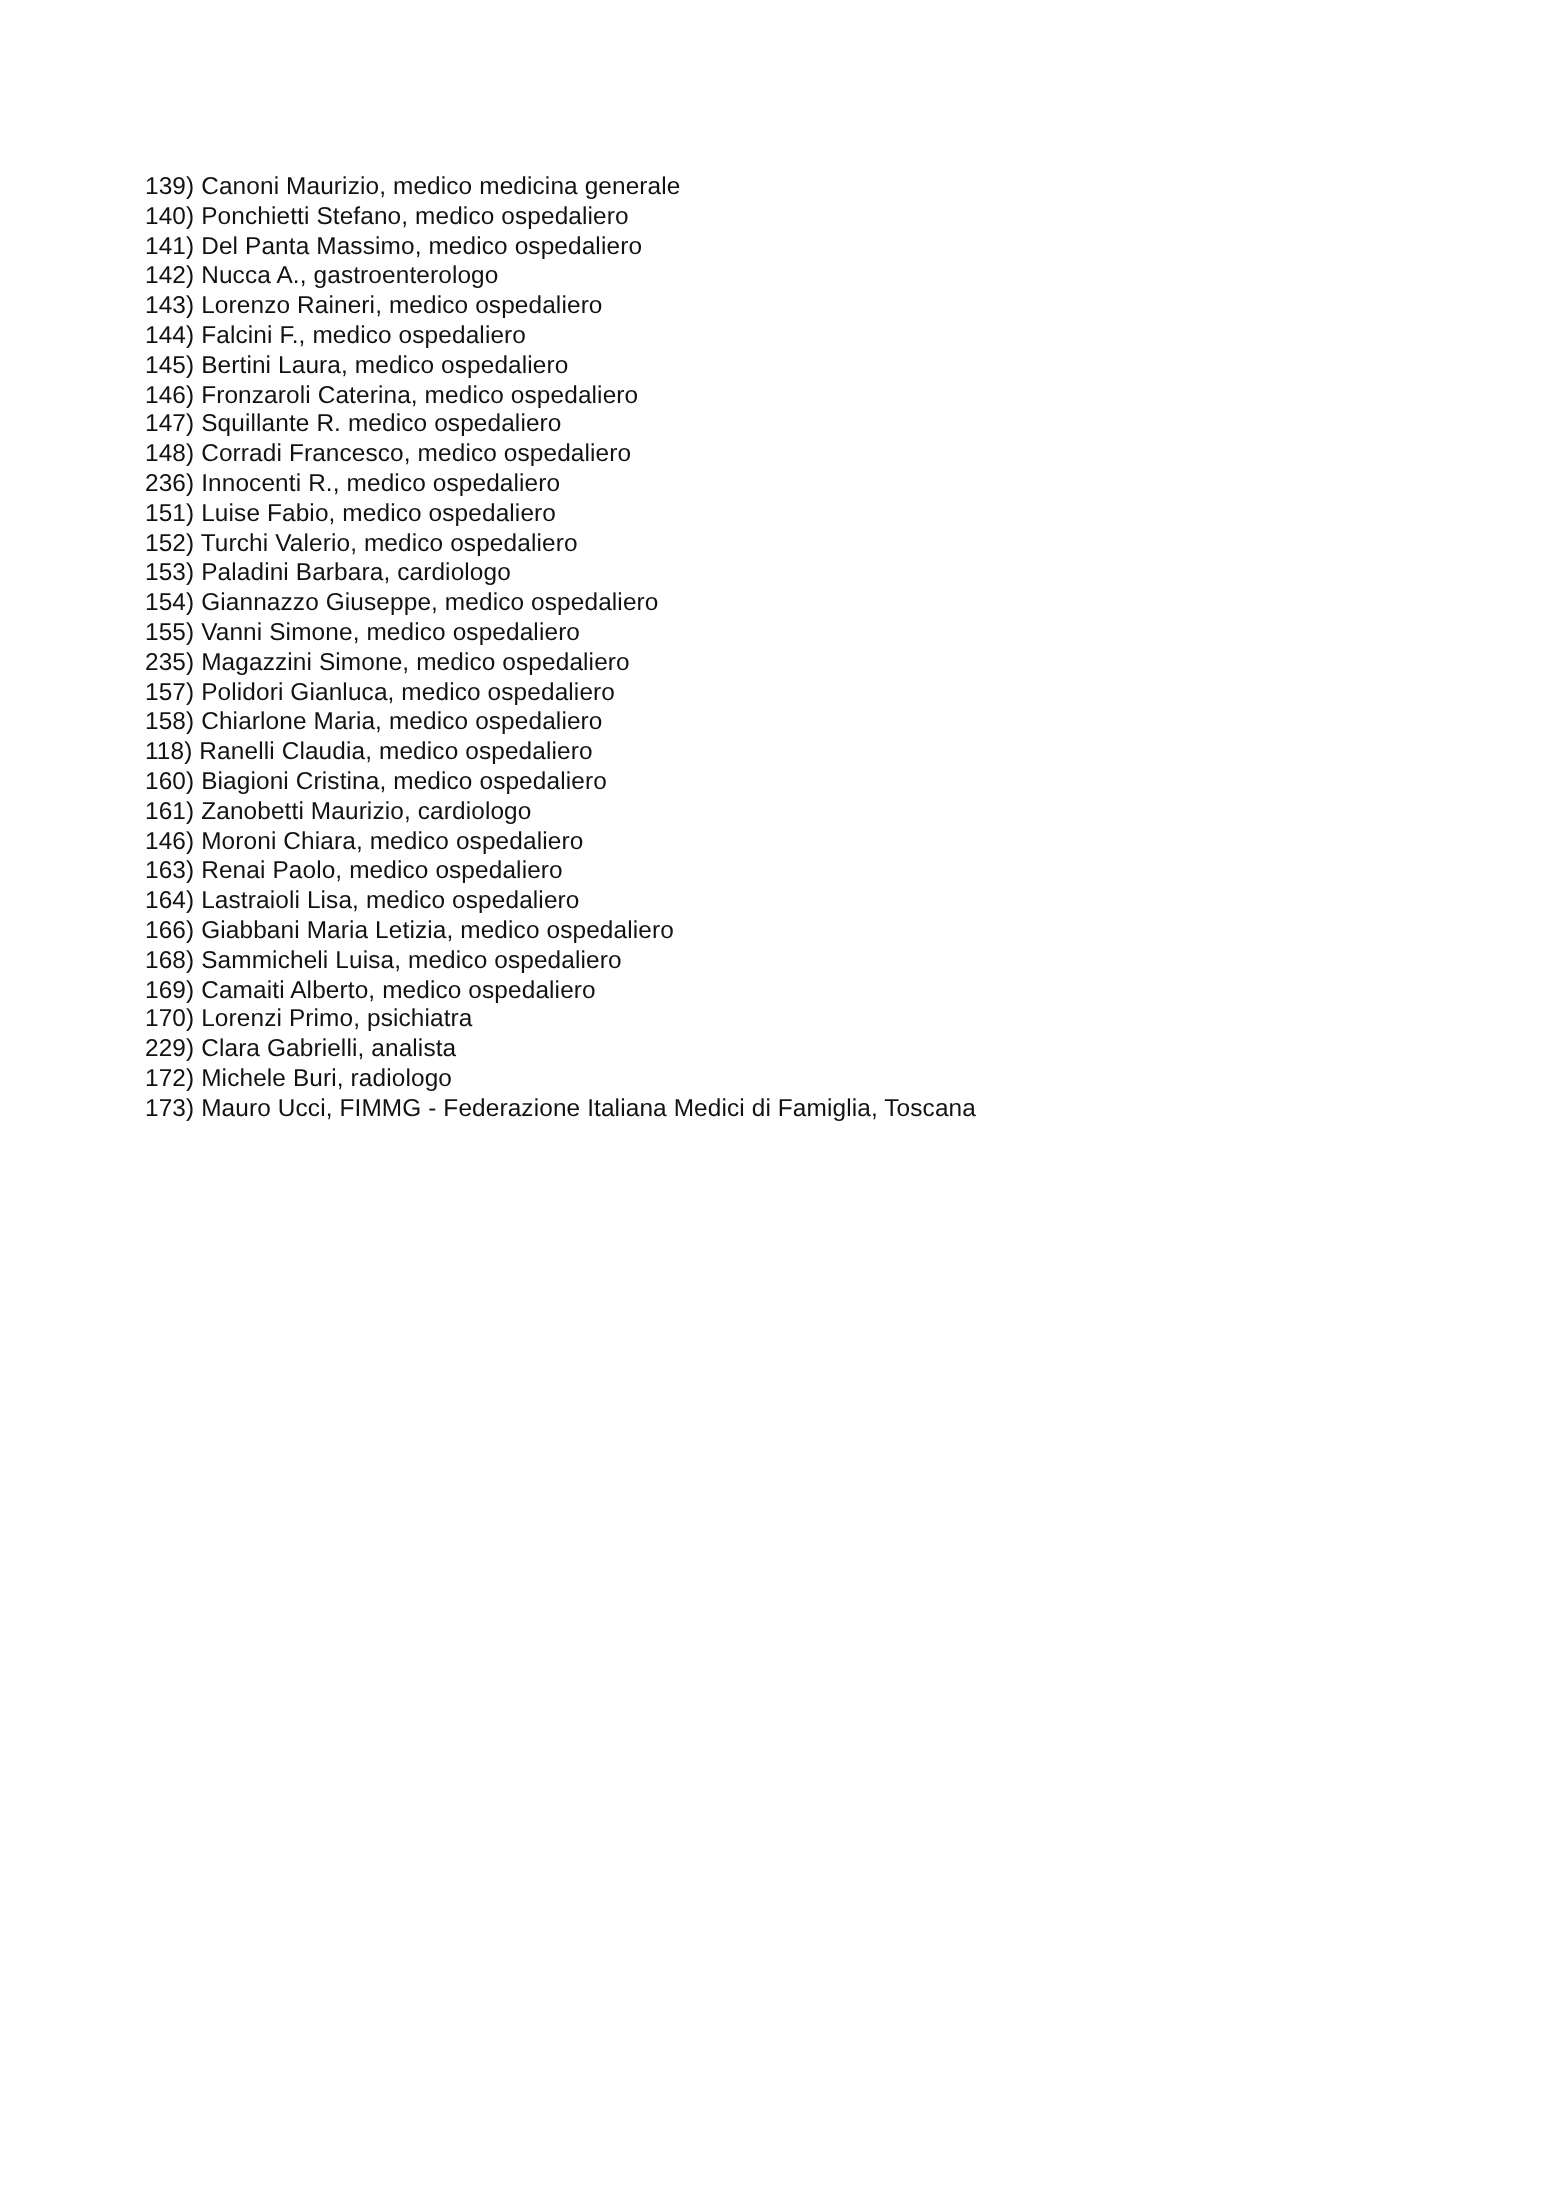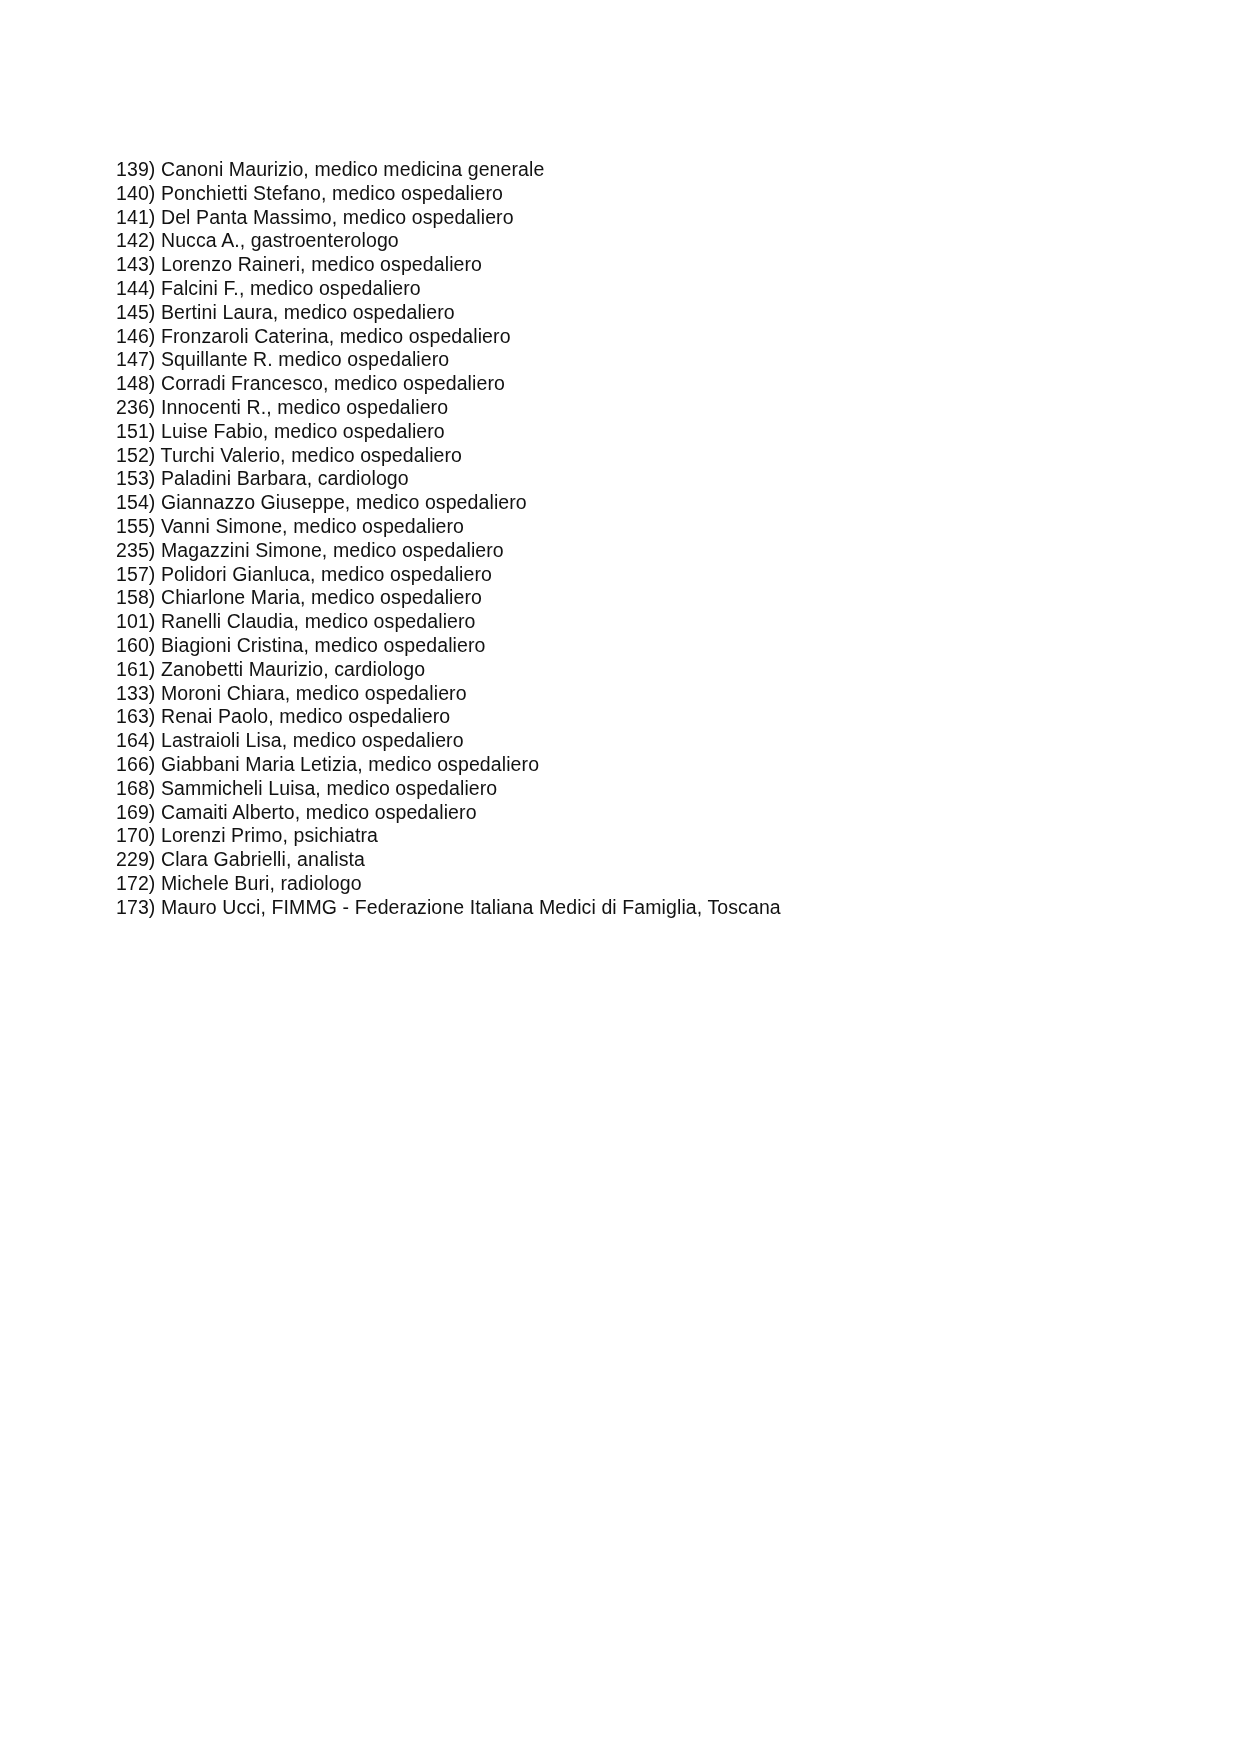--- a/index.html
+++ b/index.html
@@ -18,21 +18,20 @@
   .list {
     position: absolute;
     top: 138px;
     left: 116px;
     right: 60px;
     color: #121212;
     font-size: 19.5px;
     line-height: 23.8px;
     letter-spacing: 0.1px;
     white-space: nowrap;
-    margin-top: 20px;
   }
   .line {
     height: 23.8px;
   }
 </style>
 </head>
 <body>
 
 <div class="page">
   <div class="list">
@@ -48,24 +47,24 @@
       <div class="line">148) Corradi Francesco, medico ospedaliero</div>
       <div class="line">236) Innocenti R., medico ospedaliero</div>
       <div class="line">151) Luise Fabio, medico ospedaliero</div>
       <div class="line">152) Turchi Valerio, medico ospedaliero</div>
       <div class="line">153) Paladini Barbara, cardiologo</div>
       <div class="line">154) Giannazzo Giuseppe, medico ospedaliero</div>
       <div class="line">155) Vanni Simone, medico ospedaliero</div>
       <div class="line">235) Magazzini Simone, medico ospedaliero</div>
       <div class="line">157) Polidori Gianluca, medico ospedaliero</div>
       <div class="line">158) Chiarlone Maria, medico ospedaliero</div>
-      <div class="line">101) Ranelli Claudia, medico ospedaliero</div>
+      <div class="line">118) Ranelli Claudia, medico ospedaliero</div>
       <div class="line">160) Biagioni Cristina, medico ospedaliero</div>
       <div class="line">161) Zanobetti Maurizio, cardiologo</div>
-      <div class="line">133) Moroni Chiara, medico ospedaliero</div>
+      <div class="line">146) Moroni Chiara, medico ospedaliero</div>
       <div class="line">163) Renai Paolo, medico ospedaliero</div>
       <div class="line">164) Lastraioli Lisa, medico ospedaliero</div>
       <div class="line">166) Giabbani Maria Letizia, medico ospedaliero</div>
       <div class="line">168) Sammicheli Luisa, medico ospedaliero</div>
       <div class="line">169) Camaiti Alberto, medico ospedaliero</div>
       <div class="line">170) Lorenzi Primo, psichiatra</div>
       <div class="line">229) Clara Gabrielli, analista</div>
       <div class="line">172) Michele Buri, radiologo</div>
       <div class="line">173) Mauro Ucci, FIMMG - Federazione Italiana Medici di Famiglia, Toscana</div>
     </div>

